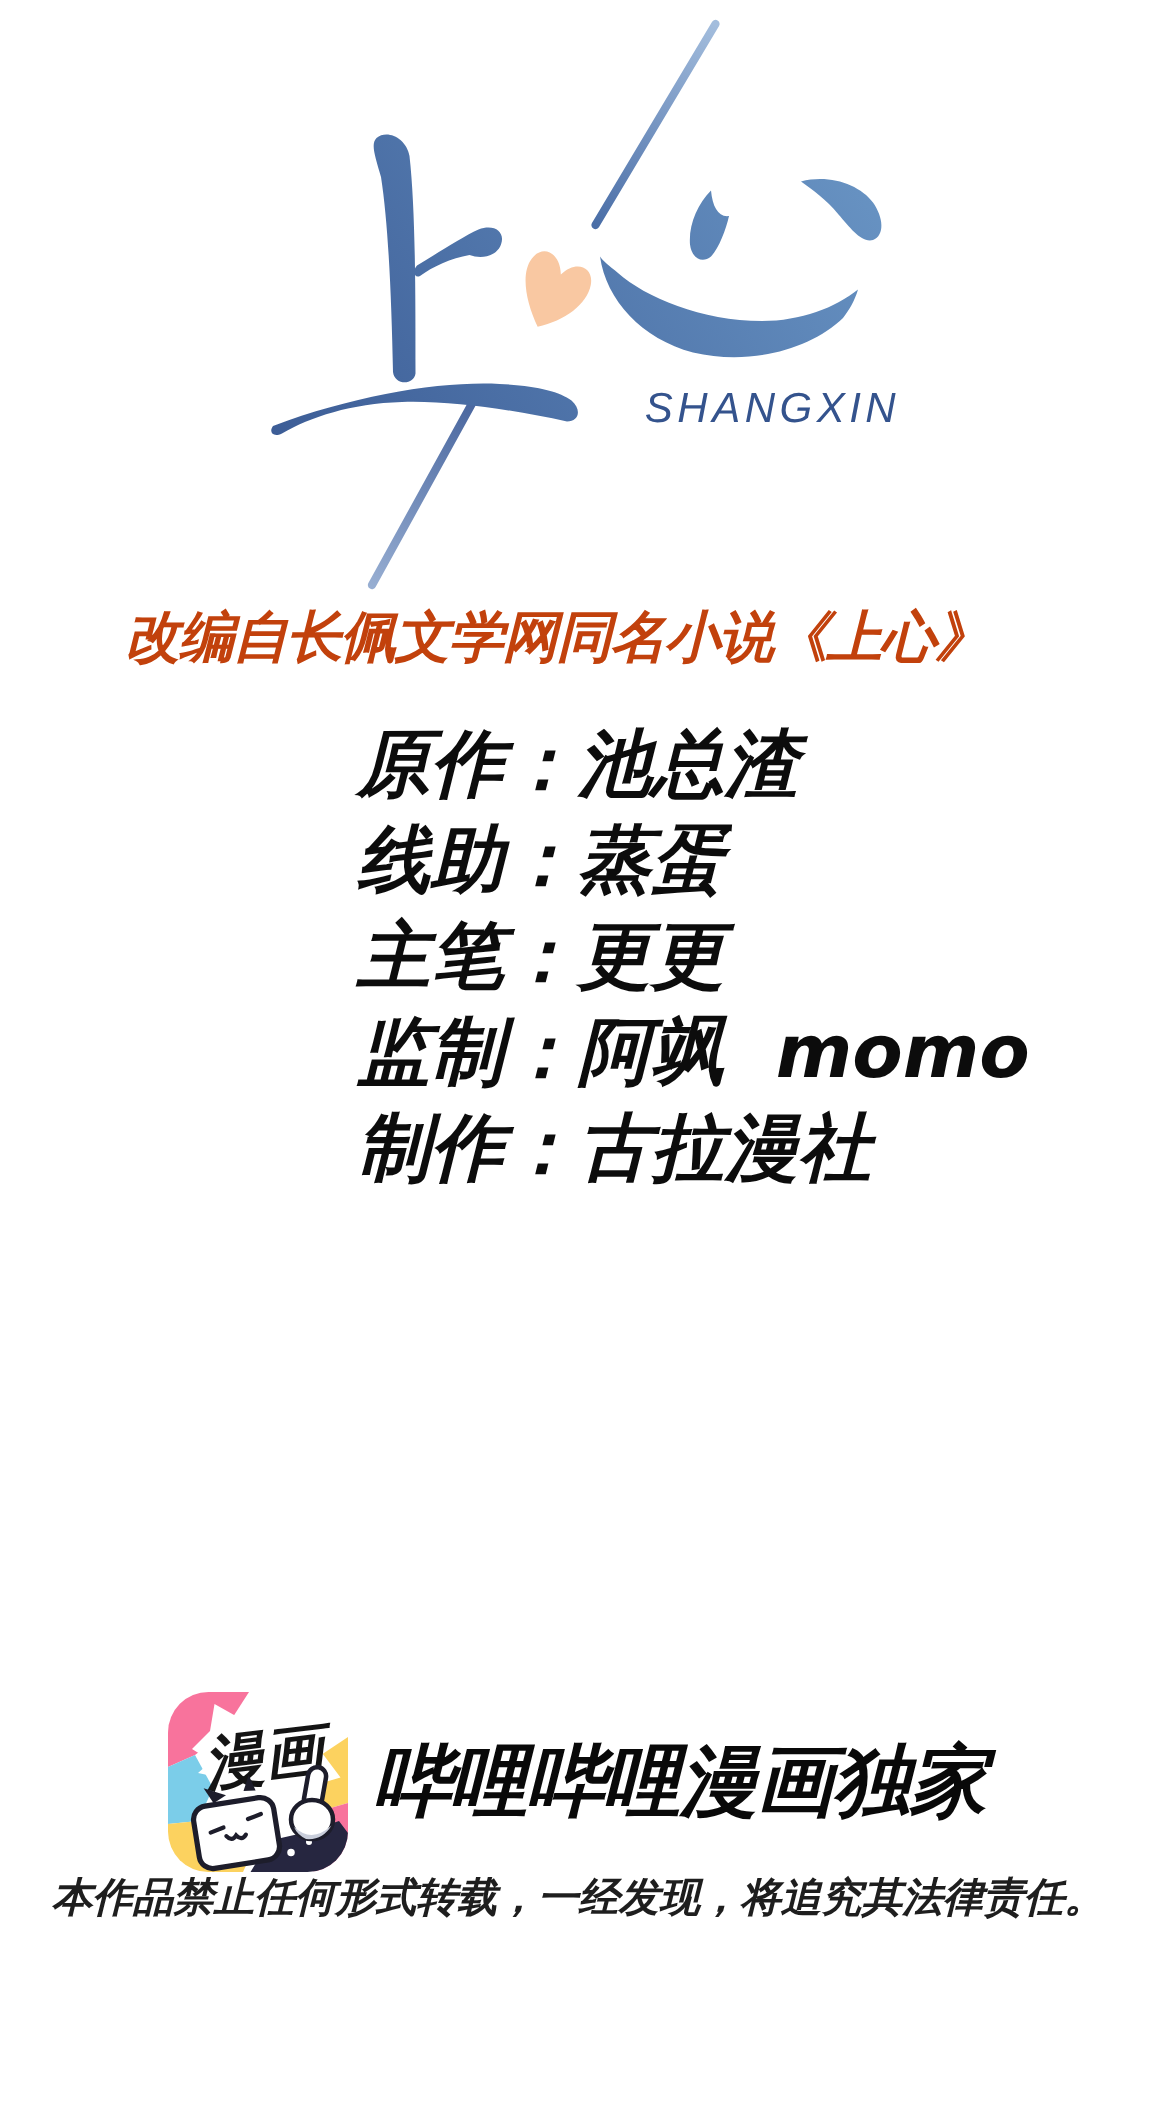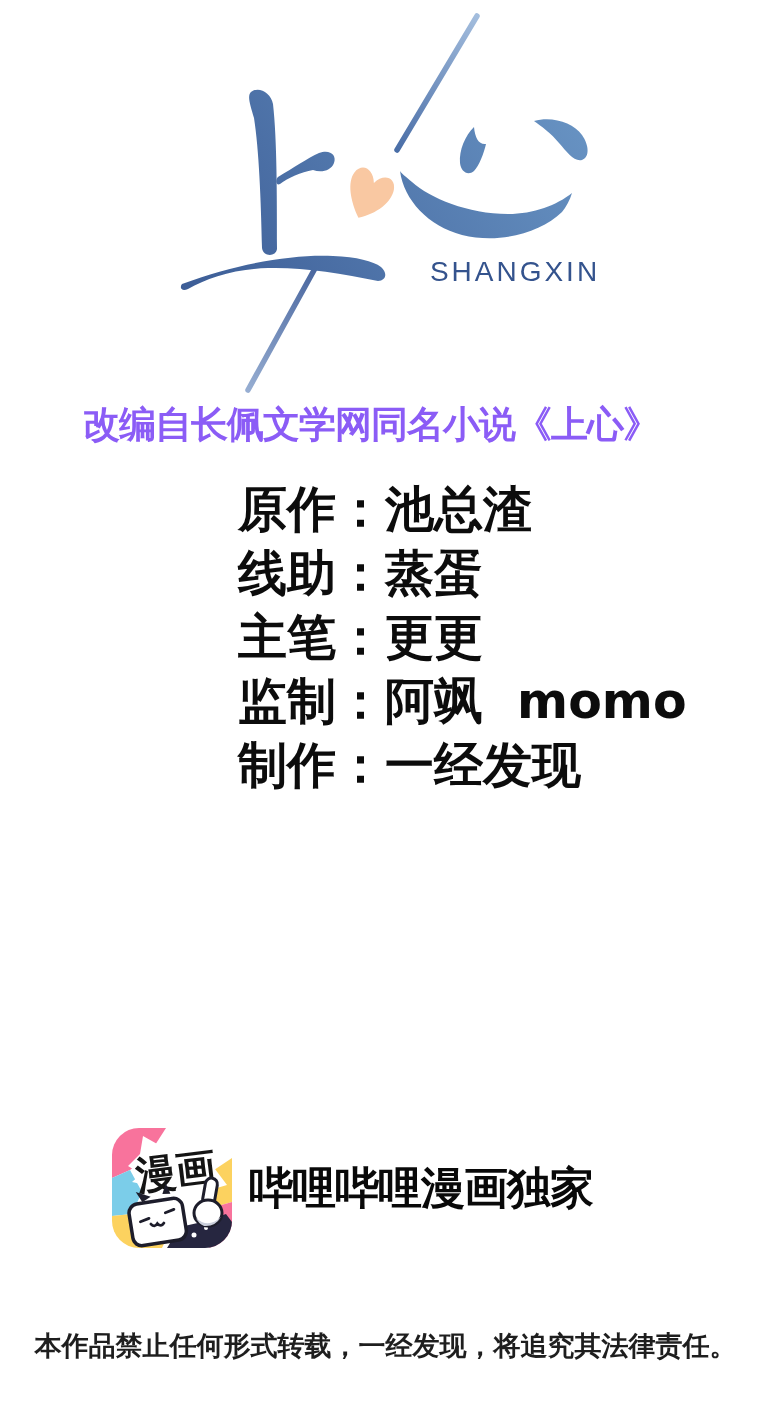--- a/index.html
+++ b/index.html
@@ -1,34 +1,35 @@
 <!DOCTYPE html>
 <html><head>
 <meta charset="utf-8">
 <style>
   html,body{margin:0;padding:0;background:#ffffff;}
   .page{
     position:relative;width:771px;height:1405px;background:#ffffff;overflow:hidden;
     font-family:"DejaVu Sans","Liberation Sans",sans-serif;
+    font-style:italic;
   }
   .logo-svg{position:absolute;top:0;left:0;}
   .adaptation{
     position:absolute;top:400px;left:0;width:742px;text-align:center;
-    font-size:37px;font-weight:bold;color:#8b5cf6;letter-spacing:-1px;line-height:50px;
+    font-size:37px;font-weight:bold;color:#c2410c;letter-spacing:-1px;line-height:50px;
   }
   .credits{position:absolute;top:478px;left:238px;}
   .credit-row{height:64px;line-height:64px;font-size:49px;font-weight:bold;color:#0c0c0c;white-space:nowrap;}
   .credit-name{white-space:pre;}
   .publisher{
     position:absolute;top:1128px;left:112px;height:120px;
     display:flex;align-items:center;gap:17px;
   }
-  .publisher-name{font-size:44px;font-weight:bold;color:#090909;letter-spacing:-1px;}
+  .publisher-name{font-size:52px;font-weight:bold;color:#090909;letter-spacing:-1px;}
   .disclaimer{
-    position:absolute;top:1328px;left:0;width:771px;text-align:center;
+    position:absolute;top:1247px;left:0;width:771px;text-align:center;
     font-size:27px;font-weight:bold;color:#1e1e1e;letter-spacing:0px;
   }
 </style>
 </head>
 <body>
 
 <div class="page">
 
   <svg class="logo-svg" width="771" height="400" viewBox="0 0 771 400">
     <title>上心</title>
@@ -63,21 +64,21 @@
     <text x="515" y="281" text-anchor="middle" font-size="28" letter-spacing="3" fill="#34538d" font-family="&quot;Liberation Sans&quot;,sans-serif">SHANGXIN</text>
   </svg>
 
   <div class="adaptation">改编自长佩文学网同名小说《上心》</div>
 
   <div class="credits">
     <div class="credit-row"><span class="credit-label">原作</span><span class="credit-colon">：</span><span class="credit-name">池总渣</span></div>
     <div class="credit-row"><span class="credit-label">线助</span><span class="credit-colon">：</span><span class="credit-name">蒸蛋</span></div>
     <div class="credit-row"><span class="credit-label">主笔</span><span class="credit-colon">：</span><span class="credit-name">更更</span></div>
     <div class="credit-row"><span class="credit-label">监制</span><span class="credit-colon">：</span><span class="credit-name">阿飒  momo</span></div>
-    <div class="credit-row"><span class="credit-label">制作</span><span class="credit-colon">：</span><span class="credit-name">一经发现</span></div>
+    <div class="credit-row"><span class="credit-label">制作</span><span class="credit-colon">：</span><span class="credit-name">古拉漫社</span></div>
   </div>
 
   <div class="publisher">
     <svg width="120" height="120" viewBox="0 0 120 120">
       <defs>
         <clipPath id="rc">
             <rect width="120" height="120" rx="27"></rect>
           </clipPath>
       </defs>
       <g clip-path="url(#rc)">

